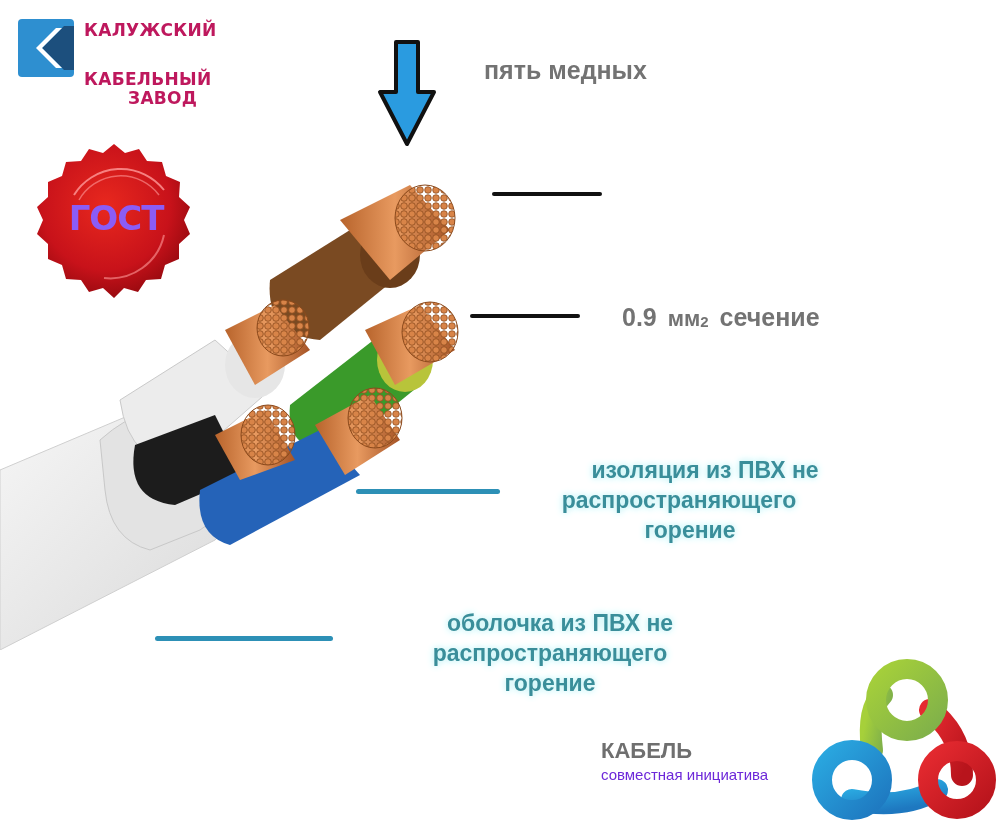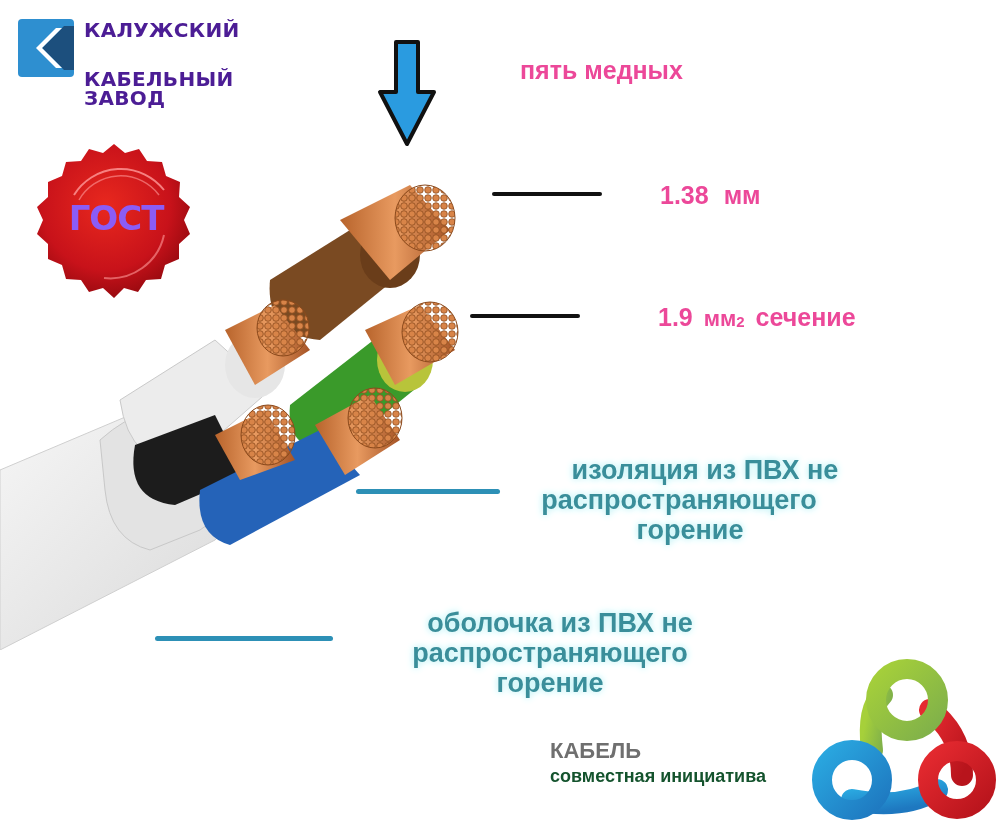--- a/index.html
+++ b/index.html
@@ -1,39 +1,39 @@
 <!DOCTYPE html>
 <html><head>
 <meta charset="utf-8">
 <style>
   html, body { margin:0; padding:0; background:#ffffff; }
   body { width:1000px; height:826px; position:relative; overflow:hidden; font-family:"Liberation Sans", sans-serif; }
   .abs { position:absolute; }
-  .logo-text { font-family:"DejaVu Sans", sans-serif; font-weight:bold; color:#4c1d95; font-size:20px; line-height:19px; letter-spacing:0.3px; }
-  .label-black { font-weight:bold; color:#ec4899; font-size:25px; line-height:30px;margin-left:36px; }
-  .label-teal { font-weight:bold; color:#3a8e9a; font-size:27px; line-height:30px; text-align:center; text-shadow:0 0 6px #bff3f6, 0 0 10px #d8f8fa; }
+  .logo-text { font-family:"DejaVu Sans", sans-serif; font-weight:bold; color:#be185d; font-size:17px; line-height:19px; letter-spacing:0.3px; }
+  .label-black { font-weight:bold; color:#737373; font-size:25px; line-height:30px; }
+  .label-teal { font-weight:bold; color:#3a8e9a; font-size:23px; line-height:30px; text-align:center; text-shadow:0 0 6px #bff3f6, 0 0 10px #d8f8fa; }
   .leader-black { background:#111; height:4px; border-radius:2px; }
   .leader-blue { background:#2d90b6; height:5px; border-radius:3px; }
   .kbo-title { font-weight:bold; color:#6f6f6f; font-size:22px; line-height:26px; }
-  .kbo-sub { color:#14532d; font-size:18px;font-weight:bold; }
+  .kbo-sub { color:#6d28d9; font-size:15px; }
   sub.small { font-size:15px; vertical-align:baseline; position:relative; top:1px; font-weight:bold; }
 </style>
 </head>
 <body>
 
 <div class="abs" style="left:18px; top:18px; width:210px; height:62px;">
   <svg class="abs" style="left:0; top:0;" width="58" height="60" viewBox="0 0 58 60">
     <rect x="0" y="1" width="56" height="58" rx="4" fill="#2e8fd0"></rect>
     <polygon points="24,30 46,8 56,8 56,52 46,52" fill="#1c4f7d"></polygon>
     <polygon points="18,30 38,10 44,10 24,30 44,50 38,50" fill="#ffffff"></polygon>
   </svg>
   <div class="abs logo-text" style="left:66px; top:3px;">
     <div style="text-transform:uppercase;">Калужский</div>
     <div style="text-transform:uppercase;margin-top:30px;">Кабельный</div>
-    <div style="text-transform:uppercase;">Завод</div>
+    <div style="text-transform:uppercase;margin-left:44px;">Завод</div>
   </div>
 </div>
 
 <svg class="abs" style="left:376px; top:40px;" width="62" height="110" viewBox="0 0 62 110">
   <polygon points="20,2 42,2 42,52 58,52 31,104 4,52 20,52" fill="#2a9be0" stroke="#111" stroke-width="4" stroke-linejoin="round"></polygon>
 </svg>
 
 <div class="abs label-black" style="left:484px; top:55px;">
   <div>пять медных</div>
 </div>
@@ -106,50 +106,46 @@
     <ellipse cx="268" cy="265" rx="27" ry="30" fill="url(#strands)" stroke="#8c4a1c"></ellipse>
   </g>
   <g>
     <path d="M315,255 L370,225 L400,270 L345,305 Z" fill="url(#cuSide)"></path>
     <ellipse cx="375" cy="248" rx="27" ry="30" fill="url(#strands)" stroke="#8c4a1c"></ellipse>
   </g>
 </svg>
 
 <div class="abs leader-black" style="left:492px; top:192px; width:110px;"></div>
 <div class="abs label-black" style="left:576px; top:180px; width:230px;">
-  <div style="padding-left:48px;">
-    <span>1.38</span>
-    <span style="margin-left:8px;">мм</span>
-  </div>
 </div>
 
 <div class="abs leader-black" style="left:470px; top:314px; width:110px;"></div>
 <div class="abs label-black" style="left:622px; top:302px; width:260px;">
   <div>
-    <span>1.9</span>
+    <span>0.9</span>
     <span style="margin-left:4px; font-size:22px;">мм</span><sub class="small">2</sub>
     <span style="margin-left:4px;">сечение</span>
   </div>
 </div>
 
 <div class="abs leader-blue" style="left:356px; top:489px; width:144px;"></div>
 <div class="abs label-teal" style="left:520px; top:455px; width:340px;">
   <div style="padding-left:30px;">изоляция из ПВХ не</div>
   <div style="margin-left:-22px;">распространяющего</div>
   <div>горение</div>
 </div>
 
 <div class="abs leader-blue" style="left:155px; top:636px; width:178px;"></div>
 <div class="abs label-teal" style="left:380px; top:608px; width:340px;">
   <div style="padding-left:20px;">оболочка из ПВХ не</div>
   <div>распространяющего</div>
   <div>горение</div>
 </div>
 
-<div class="abs" style="left:550px; top:738px; width:240px;">
+<div class="abs" style="left:601px; top:738px; width:240px;">
   <div class="kbo-title">КАБЕЛЬ</div>
   <div class="kbo-sub" style="margin-top:2px;">совместная инициатива</div>
 </div>
 
 <svg class="abs" style="left:812px; top:655px;" width="185" height="170" viewBox="0 0 185 170">
   <defs>
     <linearGradient id="gG" x1="0" y1="0" x2="1" y2="1">
         <stop offset="0%" stop-color="#a6d03a"></stop>
         <stop offset="100%" stop-color="#7fb04a"></stop>
       </linearGradient>

